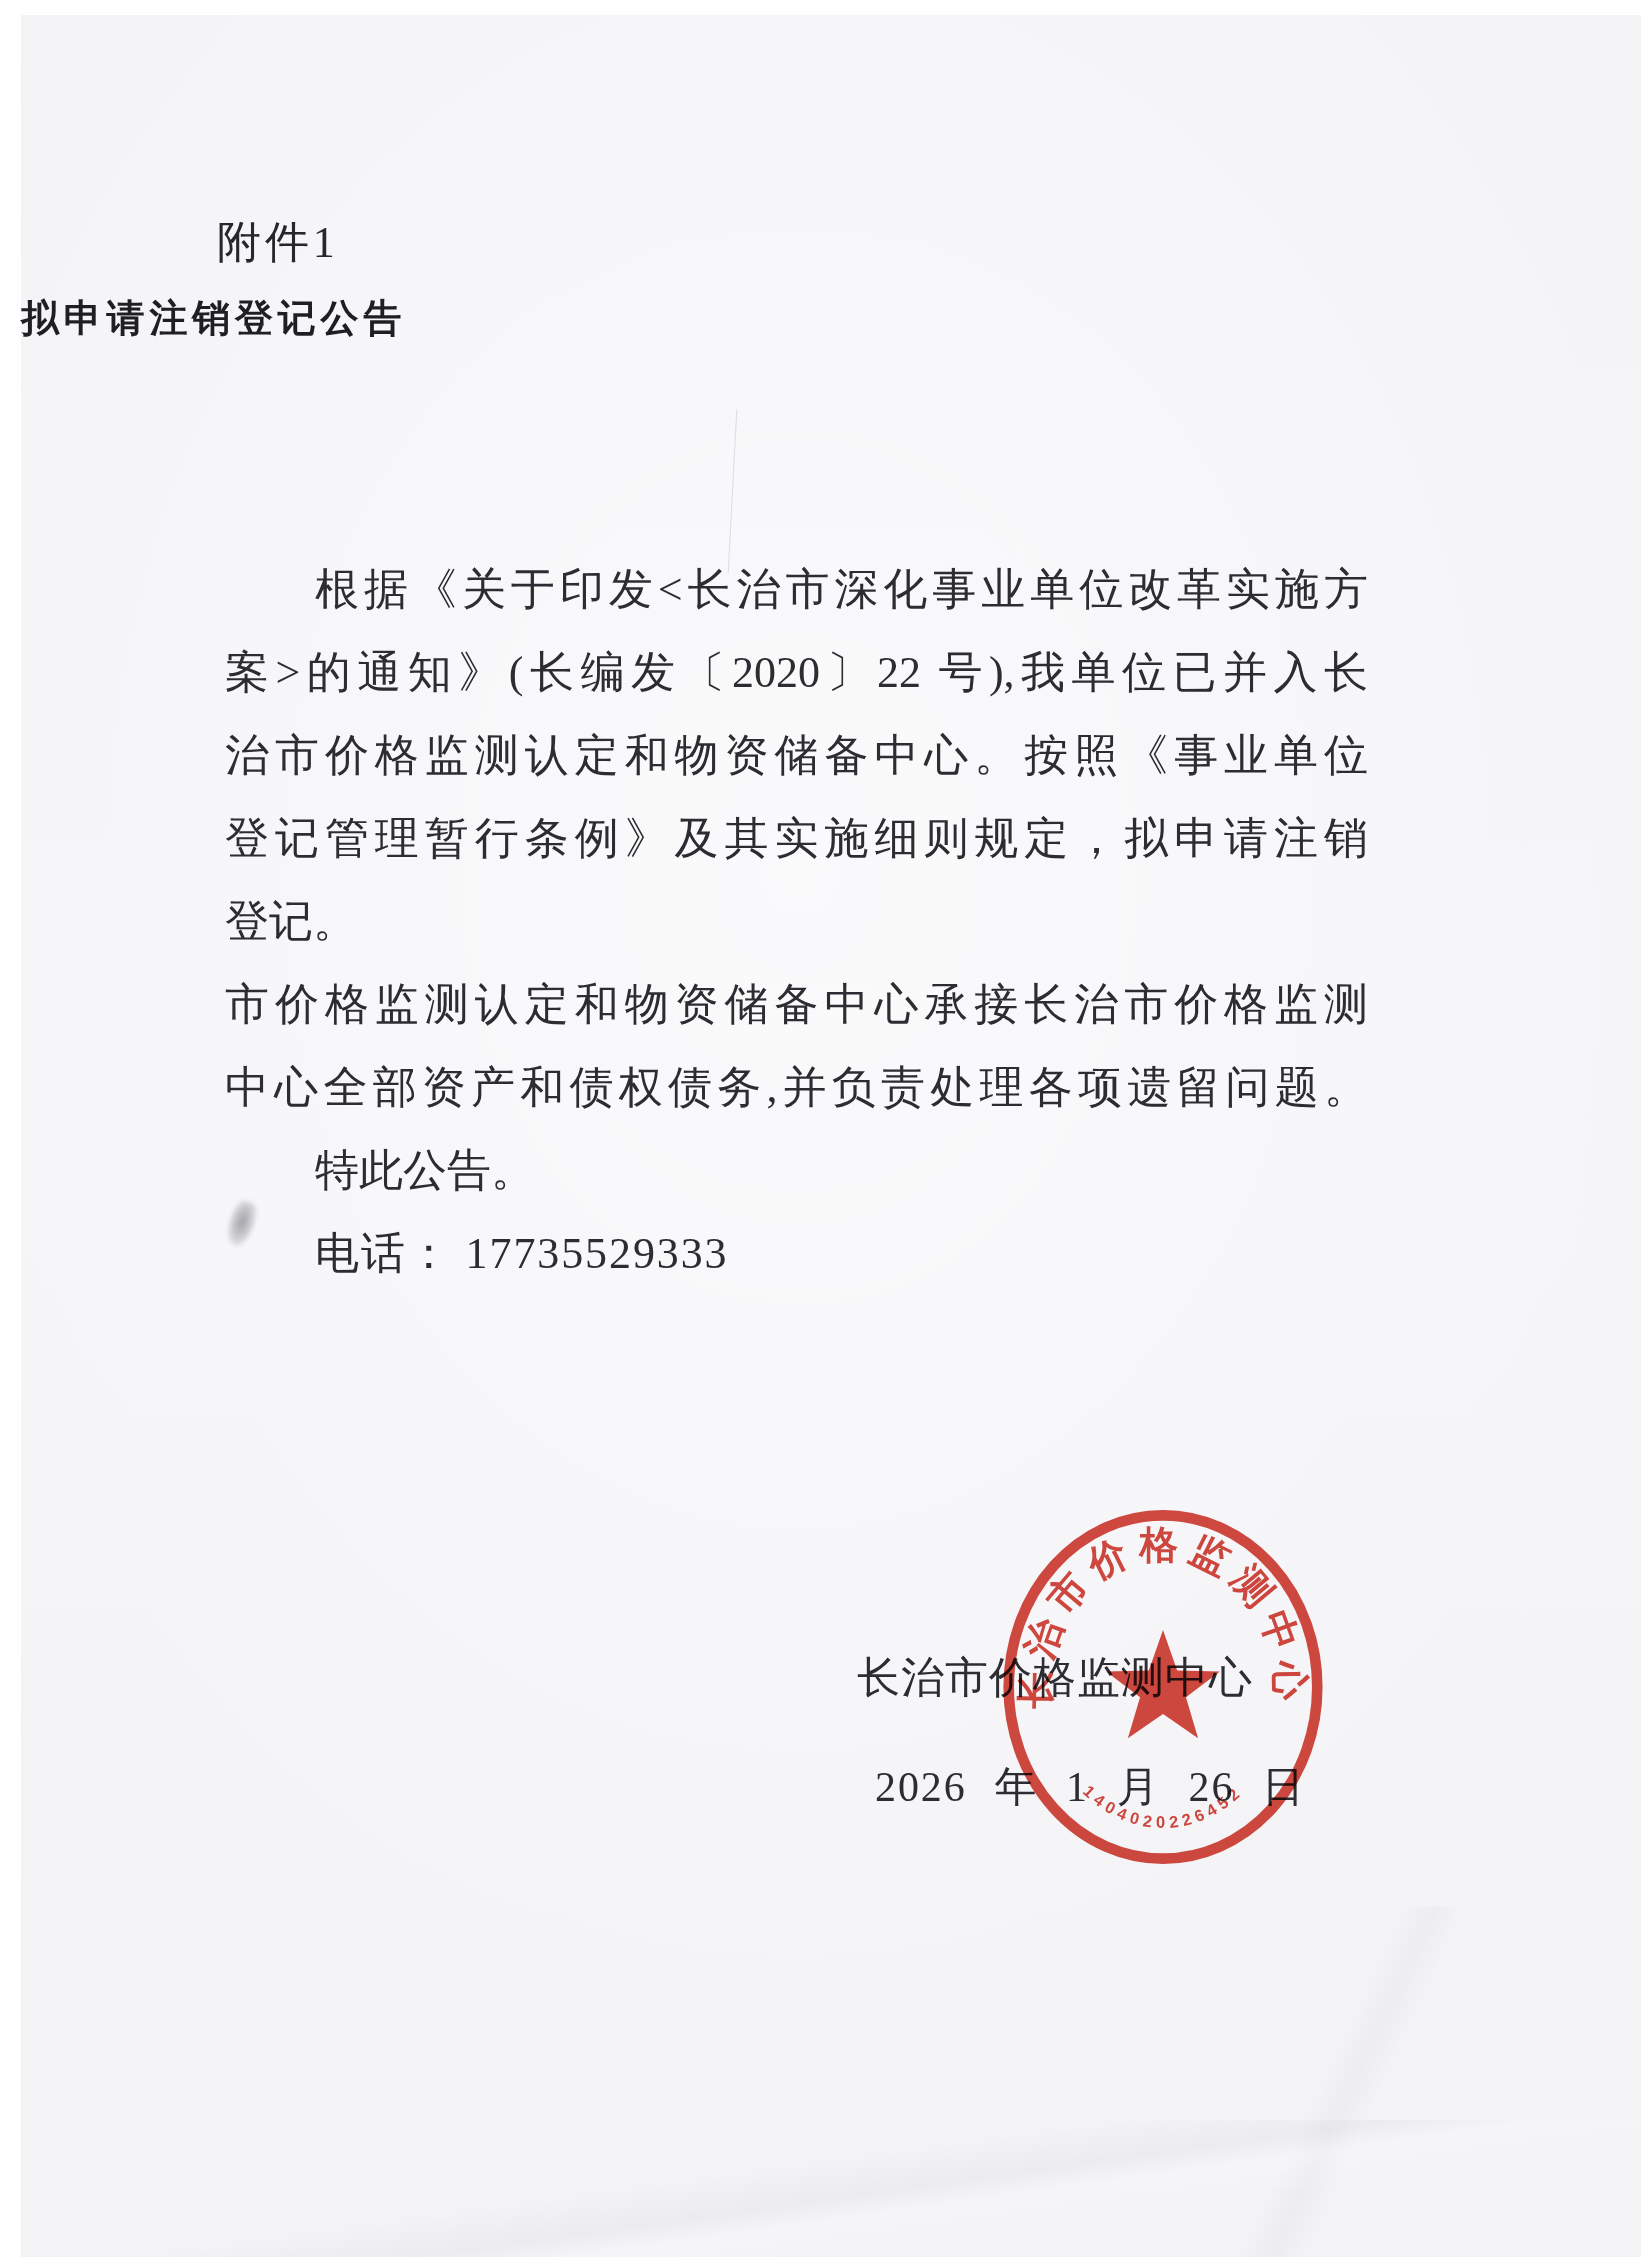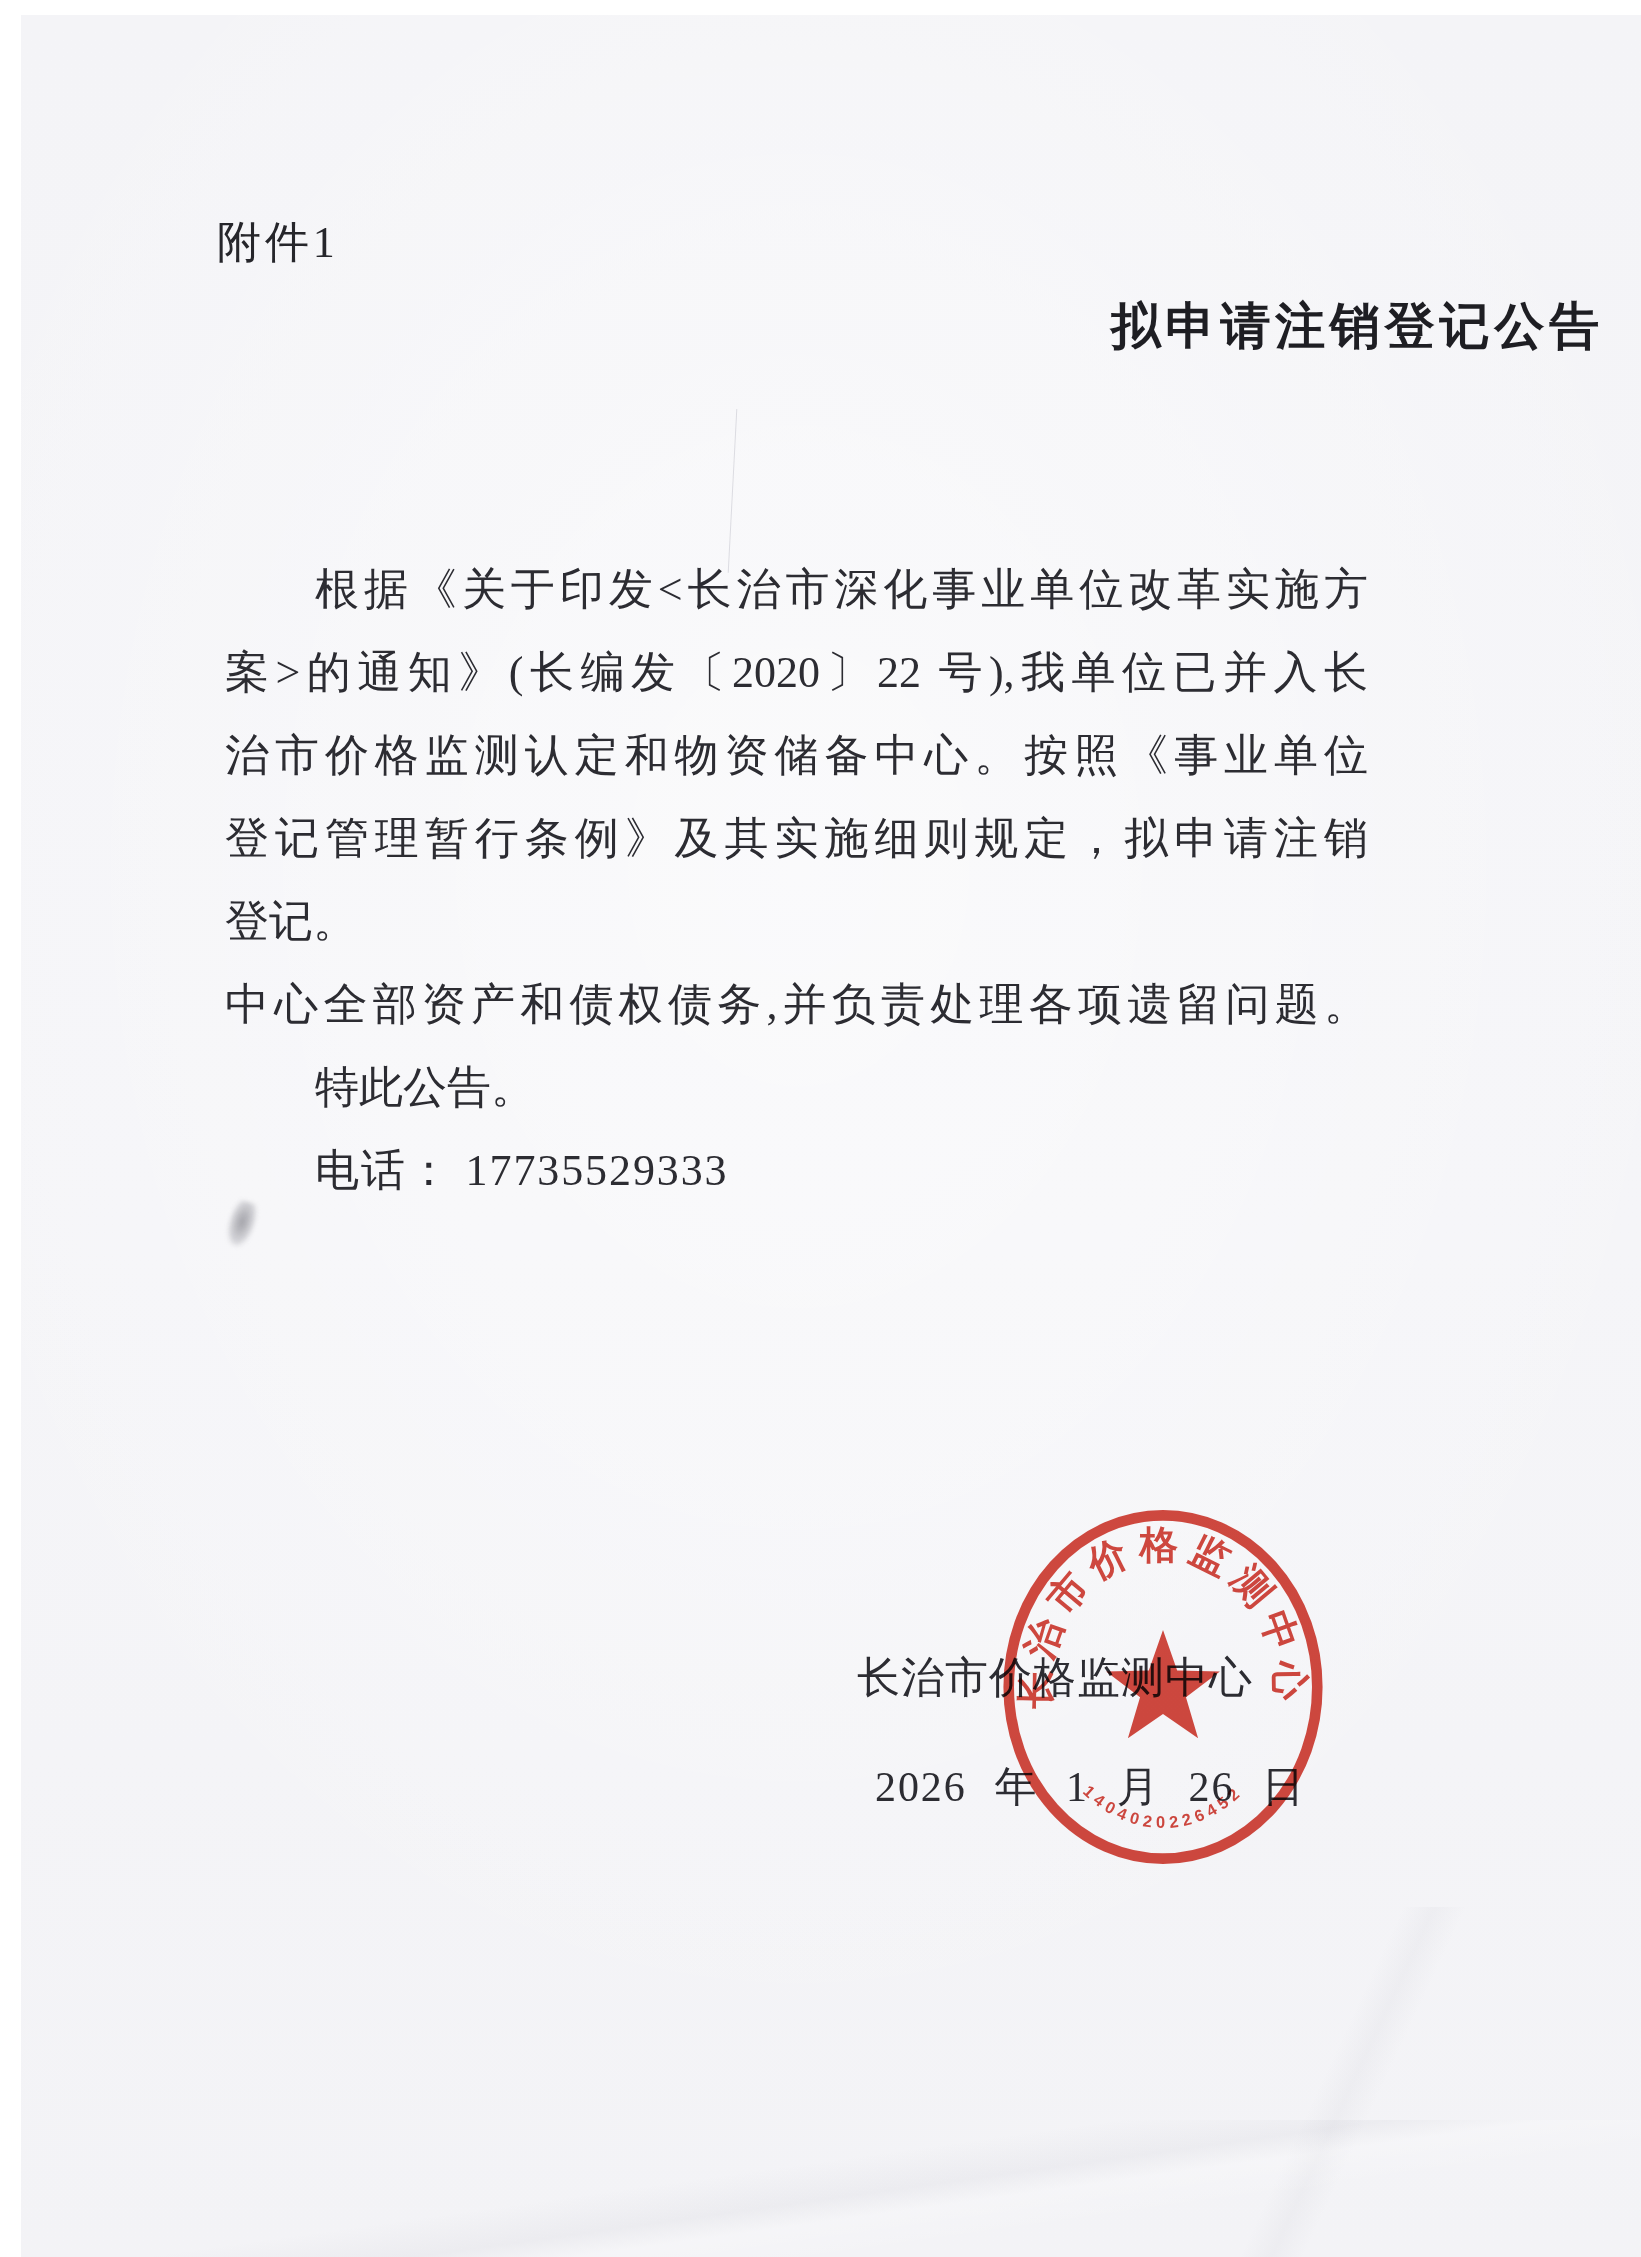--- a/index.html
+++ b/index.html
@@ -13,21 +13,21 @@
     background:
       radial-gradient(ellipse 1352px 1738px at 48% 38%, rgba(255,255,255,.55), rgba(255,255,255,0) 70%),
       linear-gradient(180deg,#f4f4f7 0%,#f5f5f8 55%,#f3f3f6 100%);
   }
   .attachment{
     position:absolute;left:196px;top:198px;
     font-size:44px;color:#26262b;letter-spacing:3.9px;text-align:center;
   }
   .title{
     position:absolute;left:0;top:278px;width:1583px;
-    text-align:right;font-size:50px;font-weight:bold;color:#1e1e23;
+    text-align:left;font-size:38px;font-weight:bold;color:#1e1e23;
     letter-spacing:4.8px;
   }
   .body-block{
     position:absolute;left:180px;top:533px;width:1143px;
     font-size:44px;color:#2c2c32;margin-left:24px;
   }
   .line{height:83px;line-height:83px;white-space:nowrap;}
   .line.fill{white-space:normal;text-align:justify;text-align-last:justify;}
   .line.indent{text-indent:90px;}
   .line.phone{letter-spacing:1.9px;}
@@ -71,20 +71,21 @@
   <div class="attachment">附件1</div>
 
   <div class="title">拟申请注销登记公告</div>
 
   <div class="body-block">
     <div class="line fill indent">根据《关于印发&lt;长治市深化事业单位改革实施方</div>
     <div class="line fill">案&gt;的通知》(长编发〔2020〕22 号),我单位已并入长</div>
     <div class="line fill">治市价格监测认定和物资储备中心。按照《事业单位</div>
     <div class="line fill">登记管理暂行条例》及其实施细则规定，拟申请注销</div>
     <div class="line">登记。</div>
+    <div class="line fill">市价格监测认定和物资储备中心承接长治市价格监测</div>
     <div class="line fill">中心全部资产和债权债务,并负责处理各项遗留问题。</div>
     <div class="line indent">特此公告。</div>
     <div class="line indent phone">电话： 17735529333</div>
   </div>
 
   <div class="signature">长治市价格监测中心</div>
 
   <div class="date-line">2026 年 1 月 26 日</div>
 
   <svg class="seal" width="338" height="378" viewBox="0 0 350 392">

